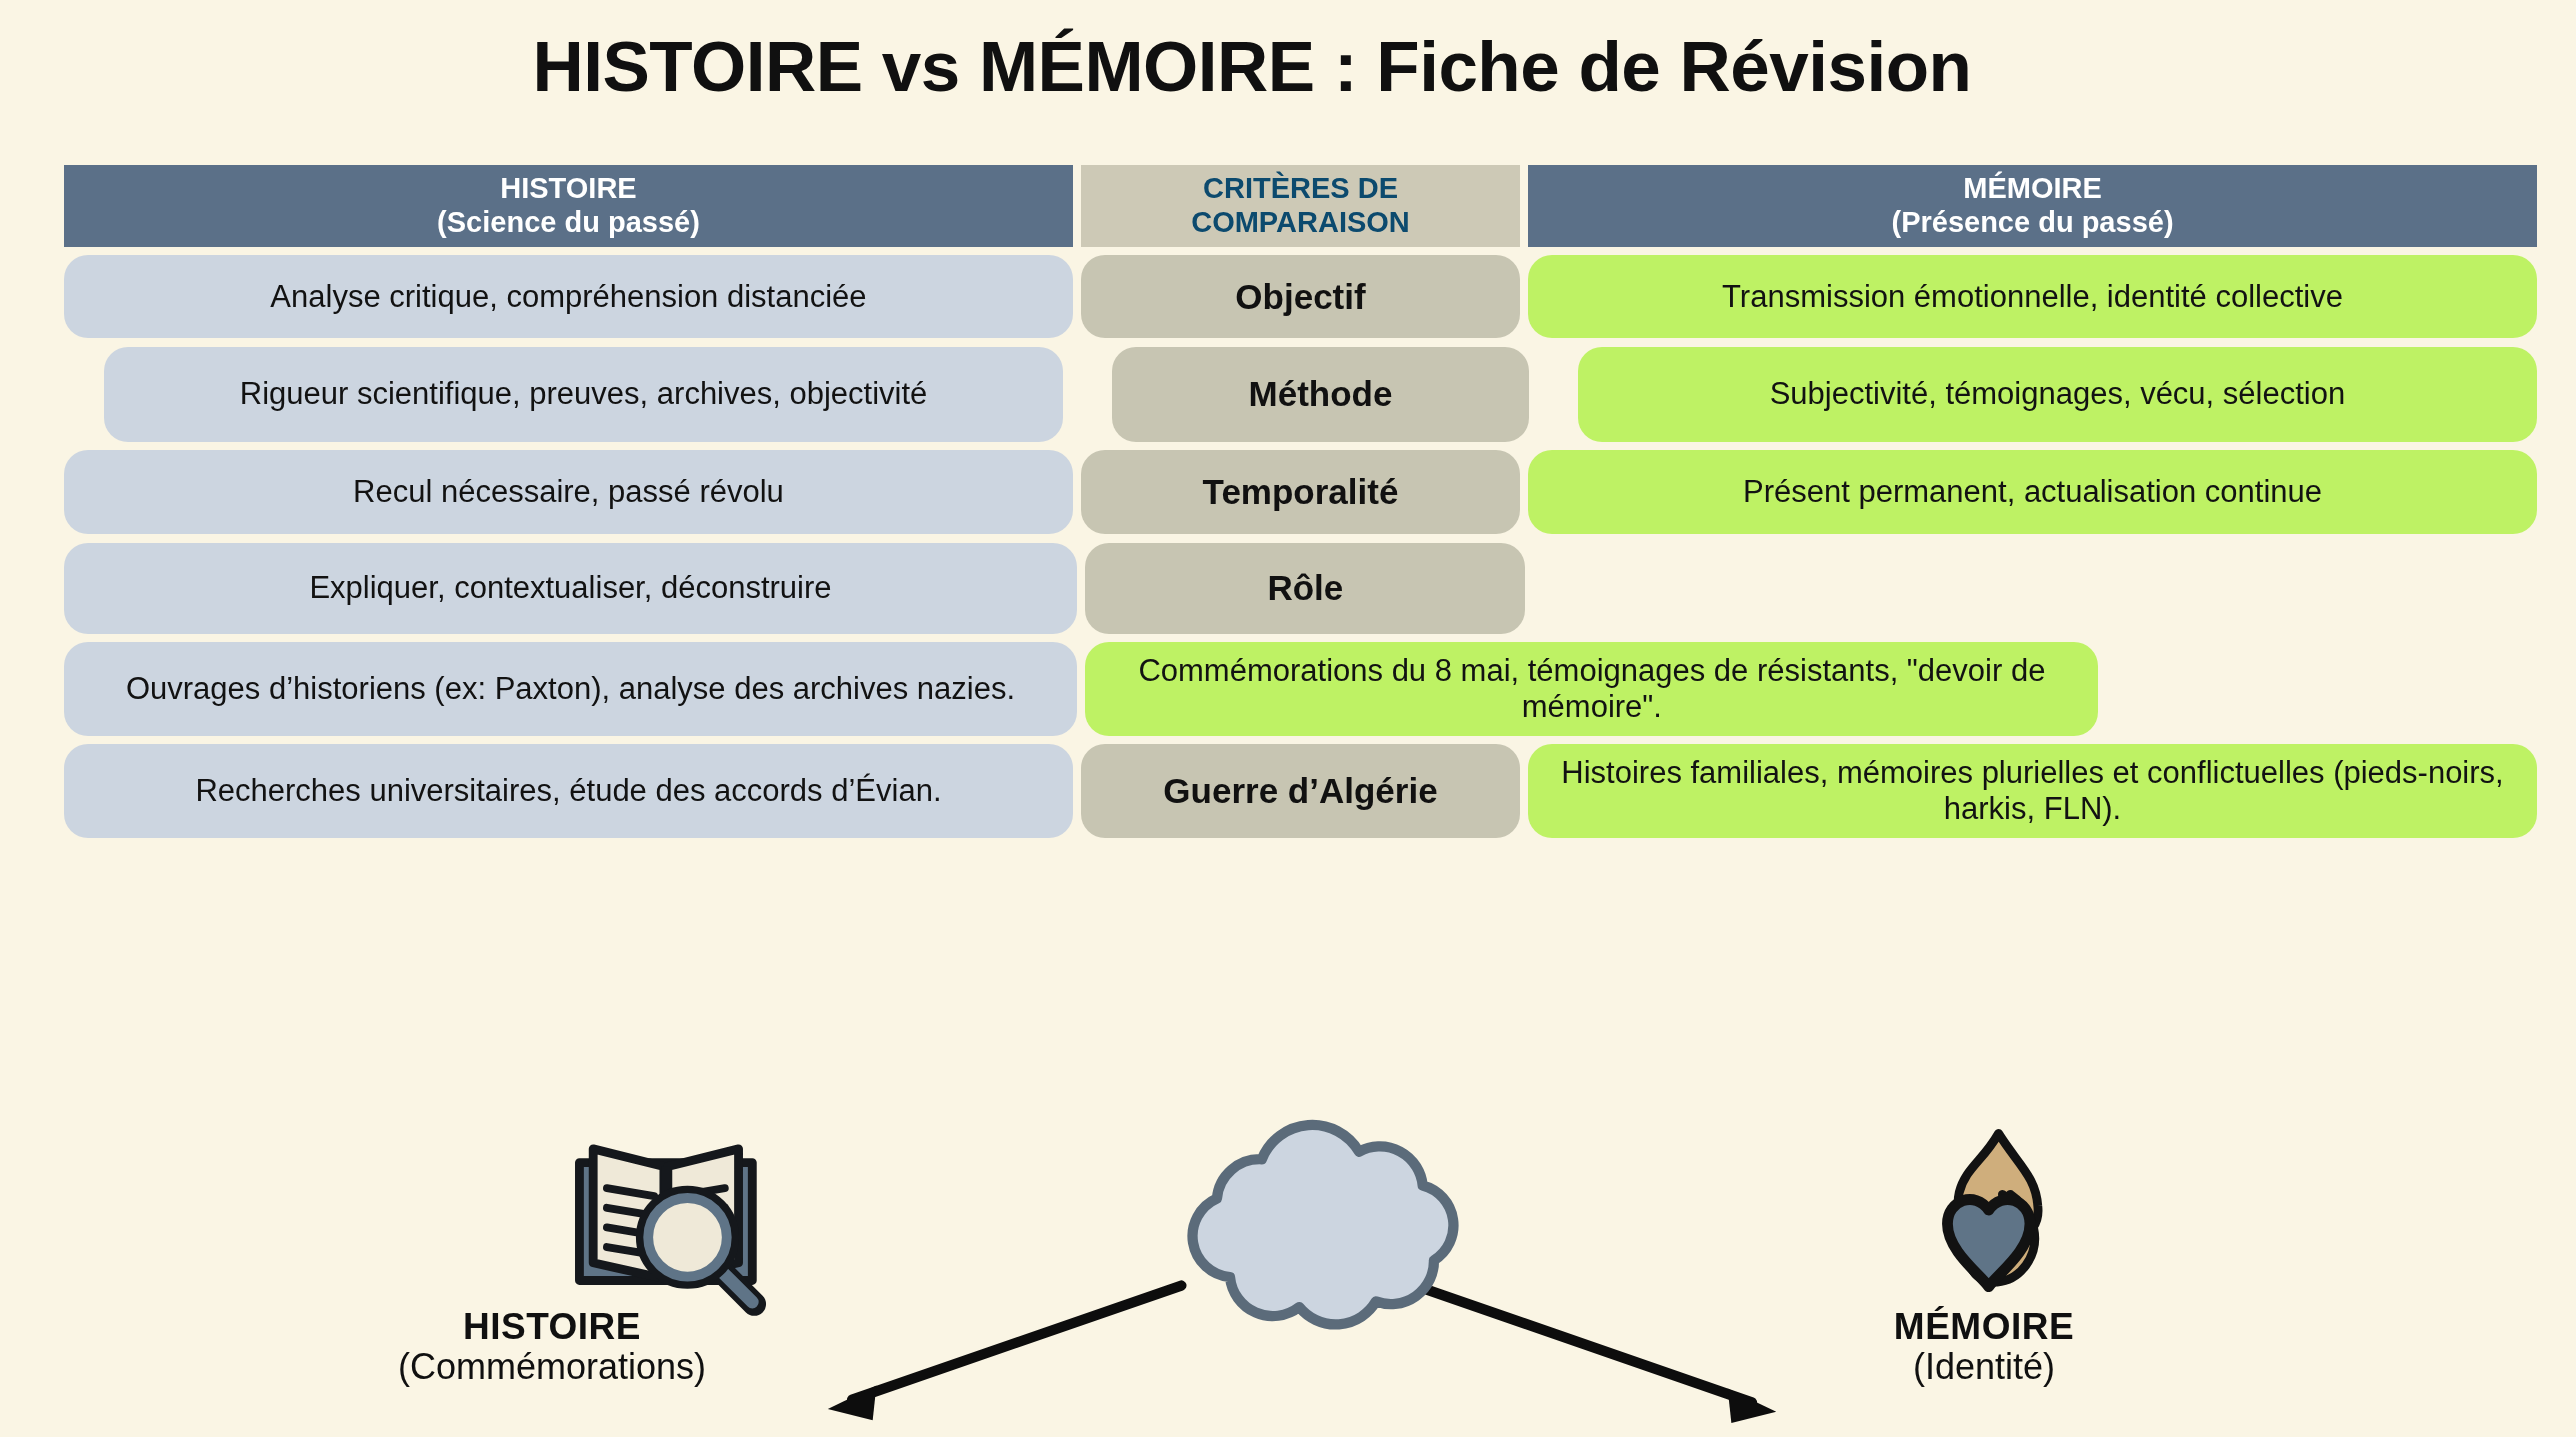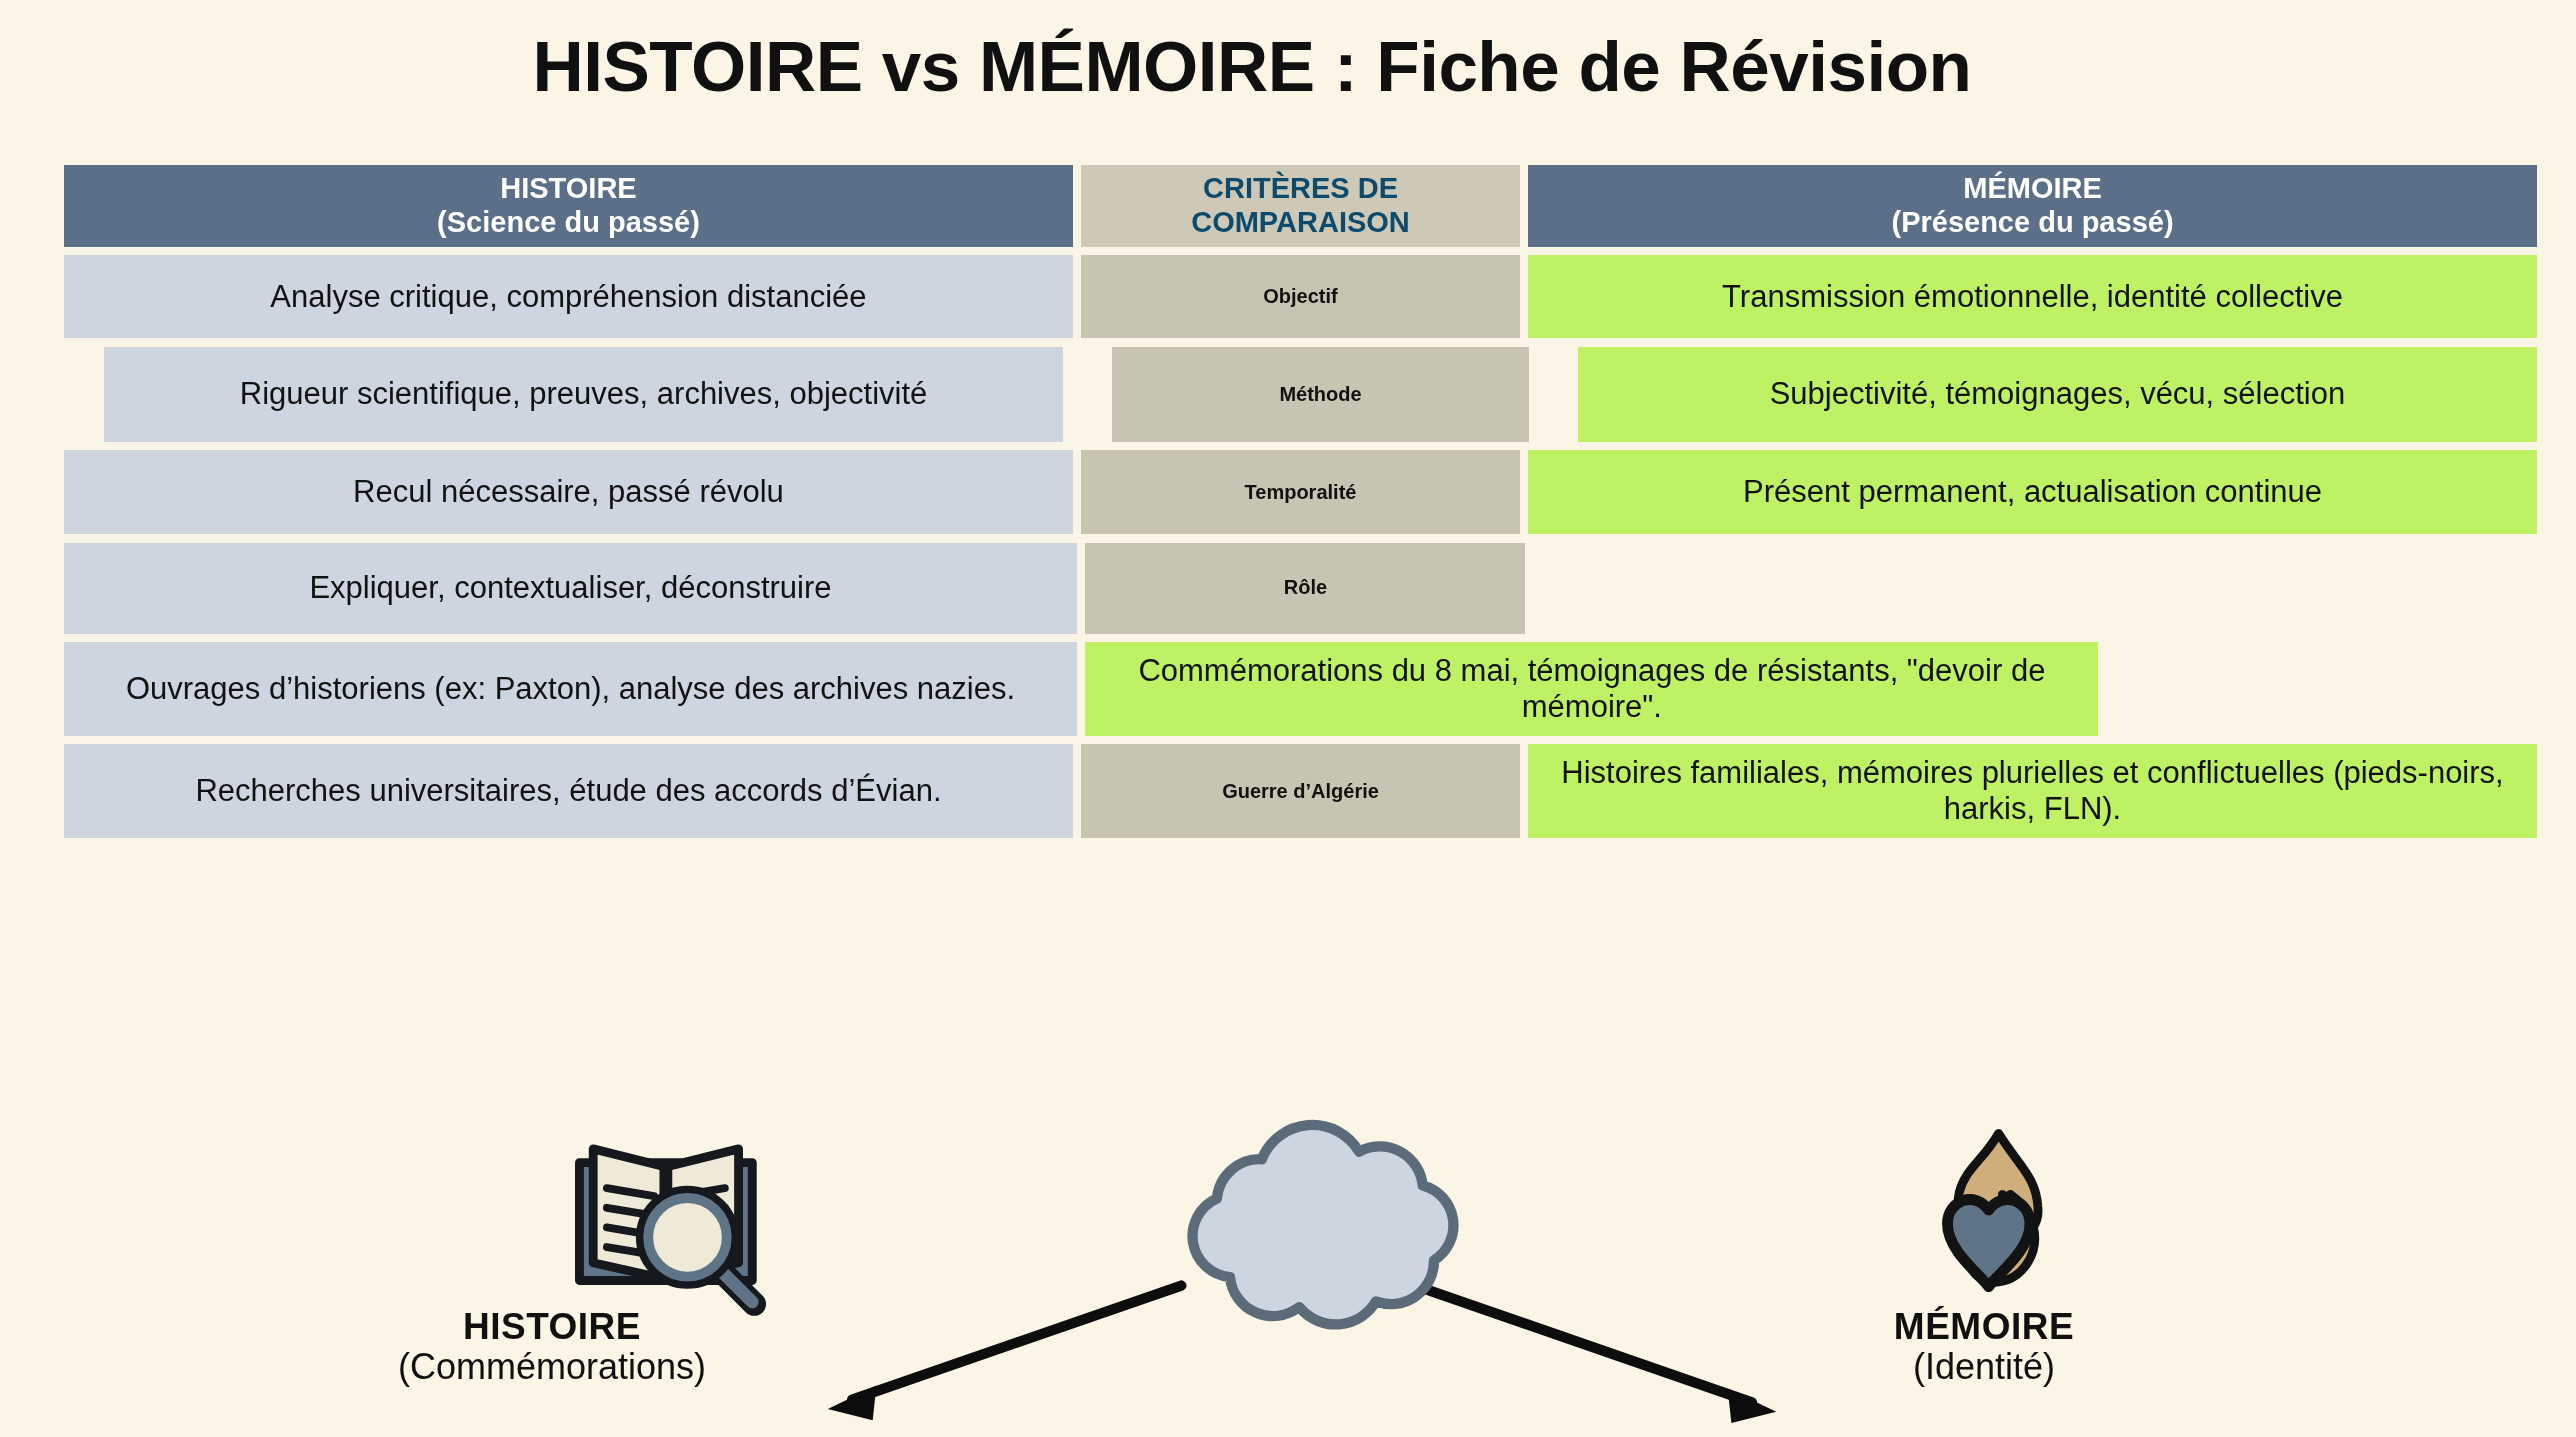--- a/index.html
+++ b/index.html
@@ -40,22 +40,22 @@
 
   
   .hrow .cell { height:82px; font-weight:bold; font-size:29px; }
   .hrow .col-left, .hrow .col-right { background:#5b7088; color:#ffffff; }
   .hrow .col-mid { background:#cdc9b6; color:#0c4a6e; }
 
   
   .brow .col-left  { background:#ccd5e0; color:#121212; }
   .brow .col-mid   { background:#c7c5b2; color:#111111; font-weight:bold; }
   .brow .col-right { background:#bef264; color:#121212; }
-  .brow .cell { font-size:31px; }
-  .brow .col-mid { font-size:20px;text-align:right; }
+  .brow .cell { font-size:31px;border-radius:24px; }
+  .brow .col-mid { font-size:35px;text-align:right; }
 
   .h-r0 .cell { height:83px; }
   .h-r1 .cell { height:95px;margin-left:40px; }
   .h-r2 .cell { height:84px; }
   .h-r3 .cell { height:91px; }
   .h-r4 .cell { height:94px; }
   .h-r5 .cell { height:94px; }
 
   
   #diagram { position:absolute; left:0; top:1105px; width:2576px; height:333px; }

